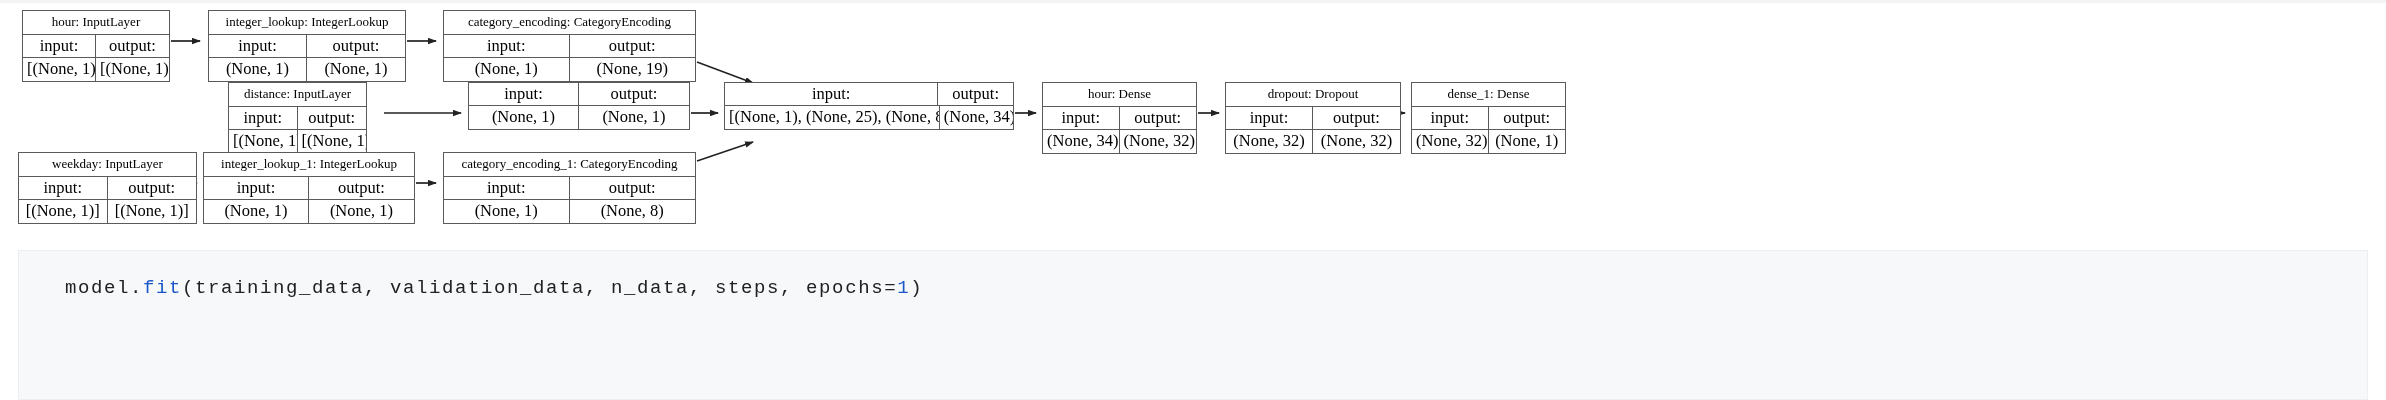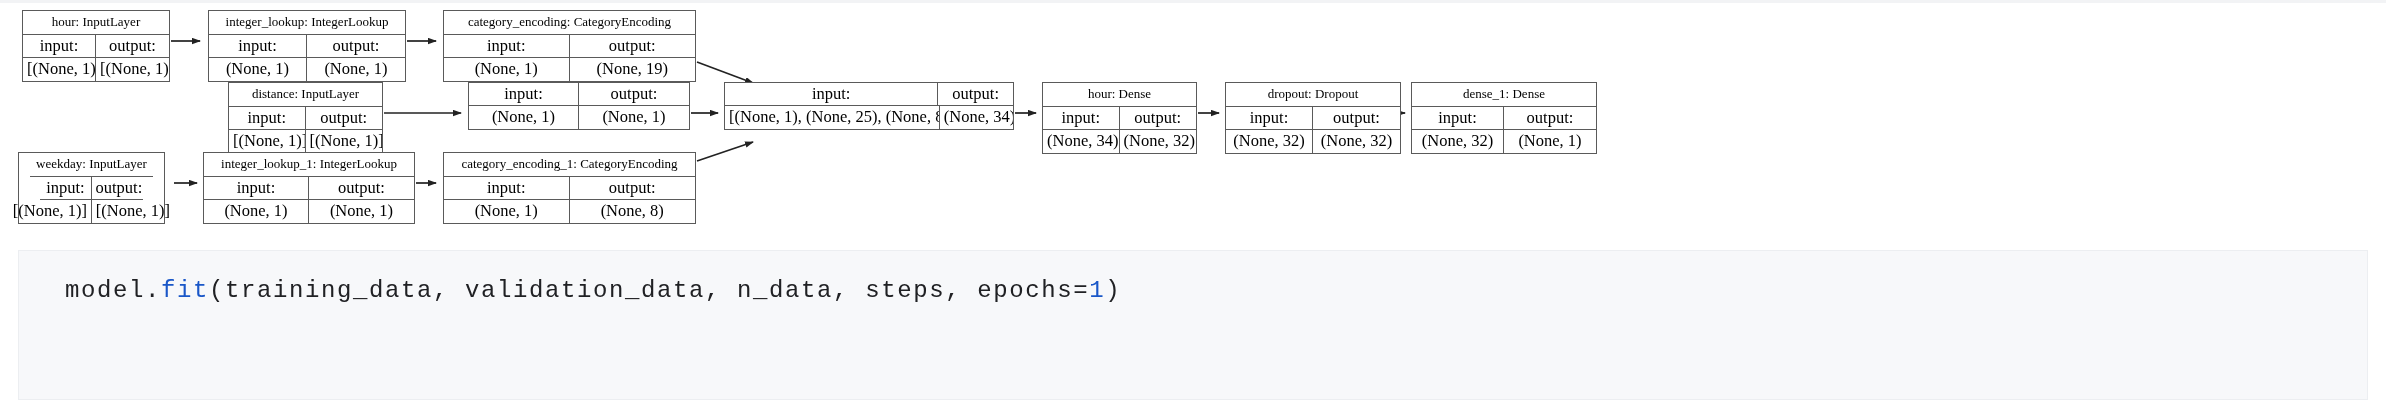--- a/index.html
+++ b/index.html
@@ -91,21 +91,21 @@
     height: 150px;
     background: #f7f8fa;
     border: 1px solid #eceef1;
     box-sizing: border-box;
   }
   #code-line {
     position: absolute;
     left: 46px;
     top: 26px;
     font-family: "Liberation Mono", "DejaVu Sans Mono", monospace;
-    font-size: 24px;
+    font-size: 19px;
     letter-spacing: 1.6px;
     white-space: nowrap;
     color: #202124;
   }
   .tok-fn { color: #1a57c8; }
   .tok-num { color: #1a57c8; }
   .tok-plain { color: #202124; }
 </style>
 </head>
 <body>
@@ -159,21 +159,21 @@
       <div class="node-title">category_encoding: CategoryEncoding</div>
       <div class="node-row labels">
         <div class="cell left">input:</div>
         <div class="cell">output:</div>
       </div>
       <div class="node-row shapes">
         <div class="cell left">(None, 1)</div>
         <div class="cell">(None, 19)</div>
       </div>
     </div>
-    <div class="node" style="left: 228px; top: 82px; width: 155px;">
+    <div class="node" style="left: 228px; top: 82px; width: 139px;">
       <div class="node-title">distance: InputLayer</div>
       <div class="node-row labels">
         <div class="cell left">input:</div>
         <div class="cell">output:</div>
       </div>
       <div class="node-row shapes">
         <div class="cell left">[(None, 1)]</div>
         <div class="cell">[(None, 1)]</div>
       </div>
     </div>
@@ -212,32 +212,32 @@
       <div class="node-title">dropout: Dropout</div>
       <div class="node-row labels">
         <div class="cell left">input:</div>
         <div class="cell">output:</div>
       </div>
       <div class="node-row shapes">
         <div class="cell left">(None, 32)</div>
         <div class="cell">(None, 32)</div>
       </div>
     </div>
-    <div class="node" style="left: 1411px; top: 82px; width: 186px;">
+    <div class="node" style="left: 1411px; top: 82px; width: 155px;">
       <div class="node-title">dense_1: Dense</div>
       <div class="node-row labels">
         <div class="cell left">input:</div>
         <div class="cell">output:</div>
       </div>
       <div class="node-row shapes">
         <div class="cell left">(None, 32)</div>
         <div class="cell">(None, 1)</div>
       </div>
     </div>
-    <div class="node" style="left: 18px; top: 152px; width: 147px; align-items: center;">
+    <div class="node" style="left: 18px; top: 152px; width: 179px;">
       <div class="node-title">weekday: InputLayer</div>
       <div class="node-row labels">
         <div class="cell left">input:</div>
         <div class="cell">output:</div>
       </div>
       <div class="node-row shapes">
         <div class="cell left">[(None, 1)]</div>
         <div class="cell">[(None, 1)]</div>
       </div>
     </div>

